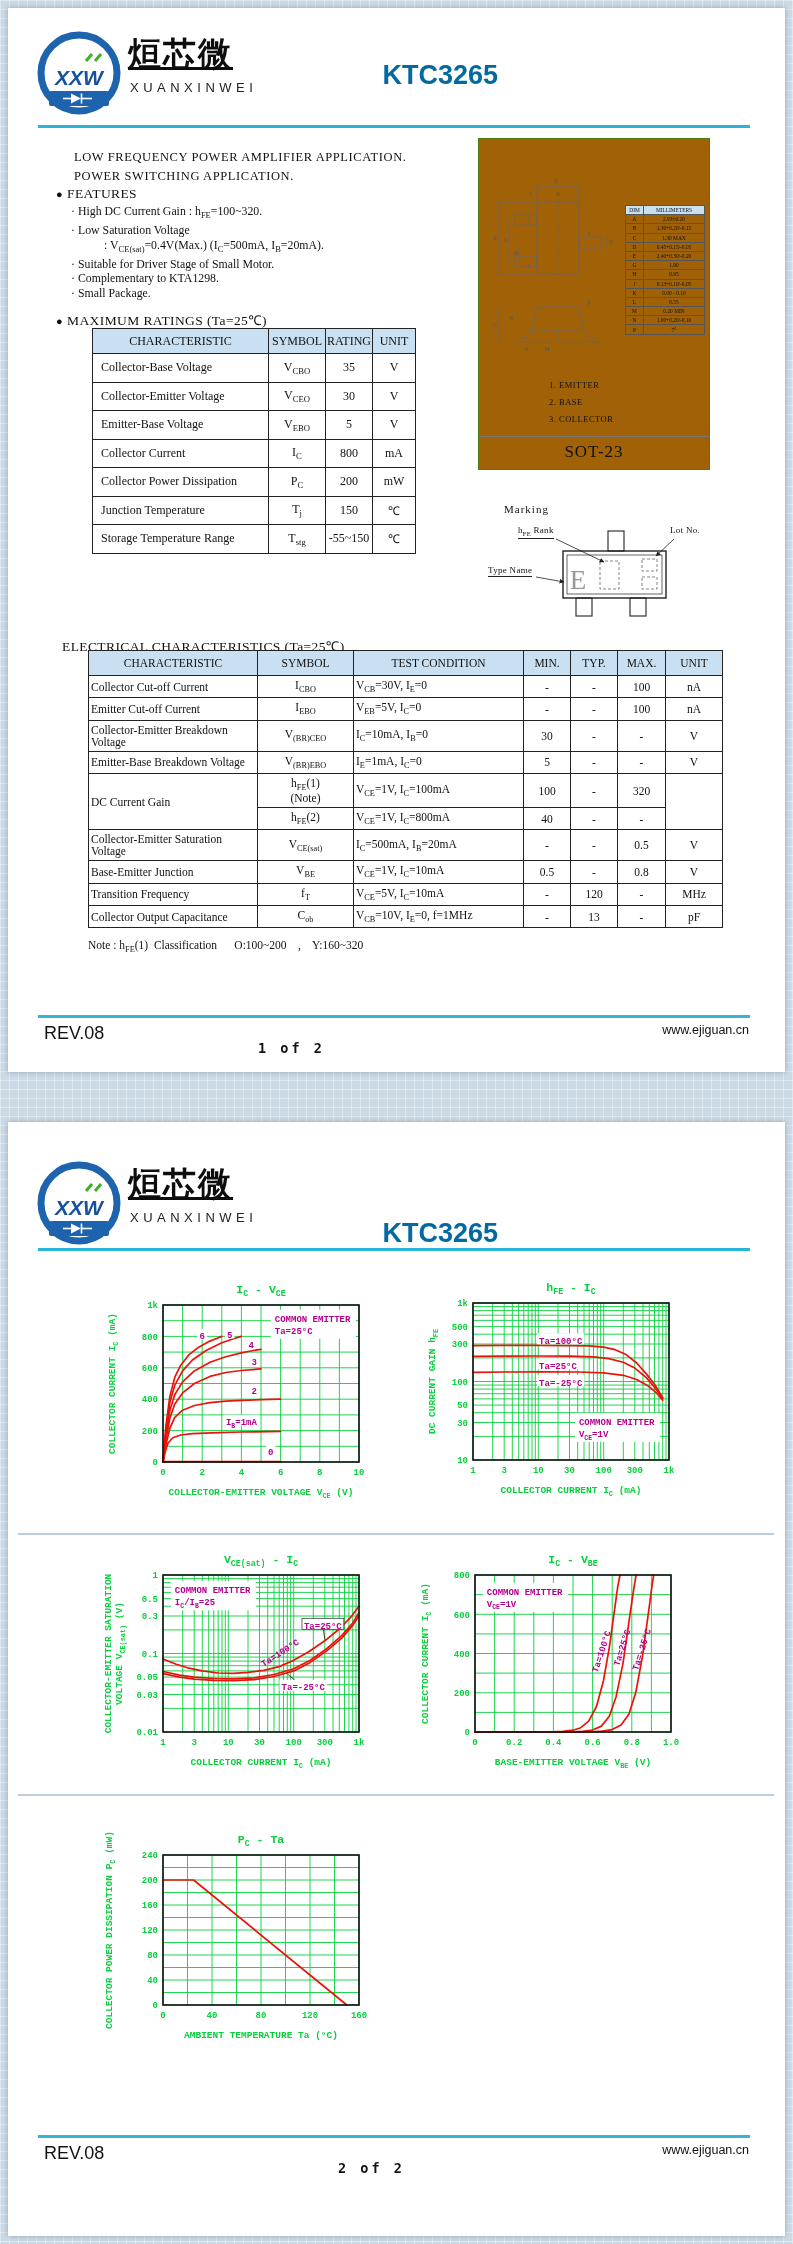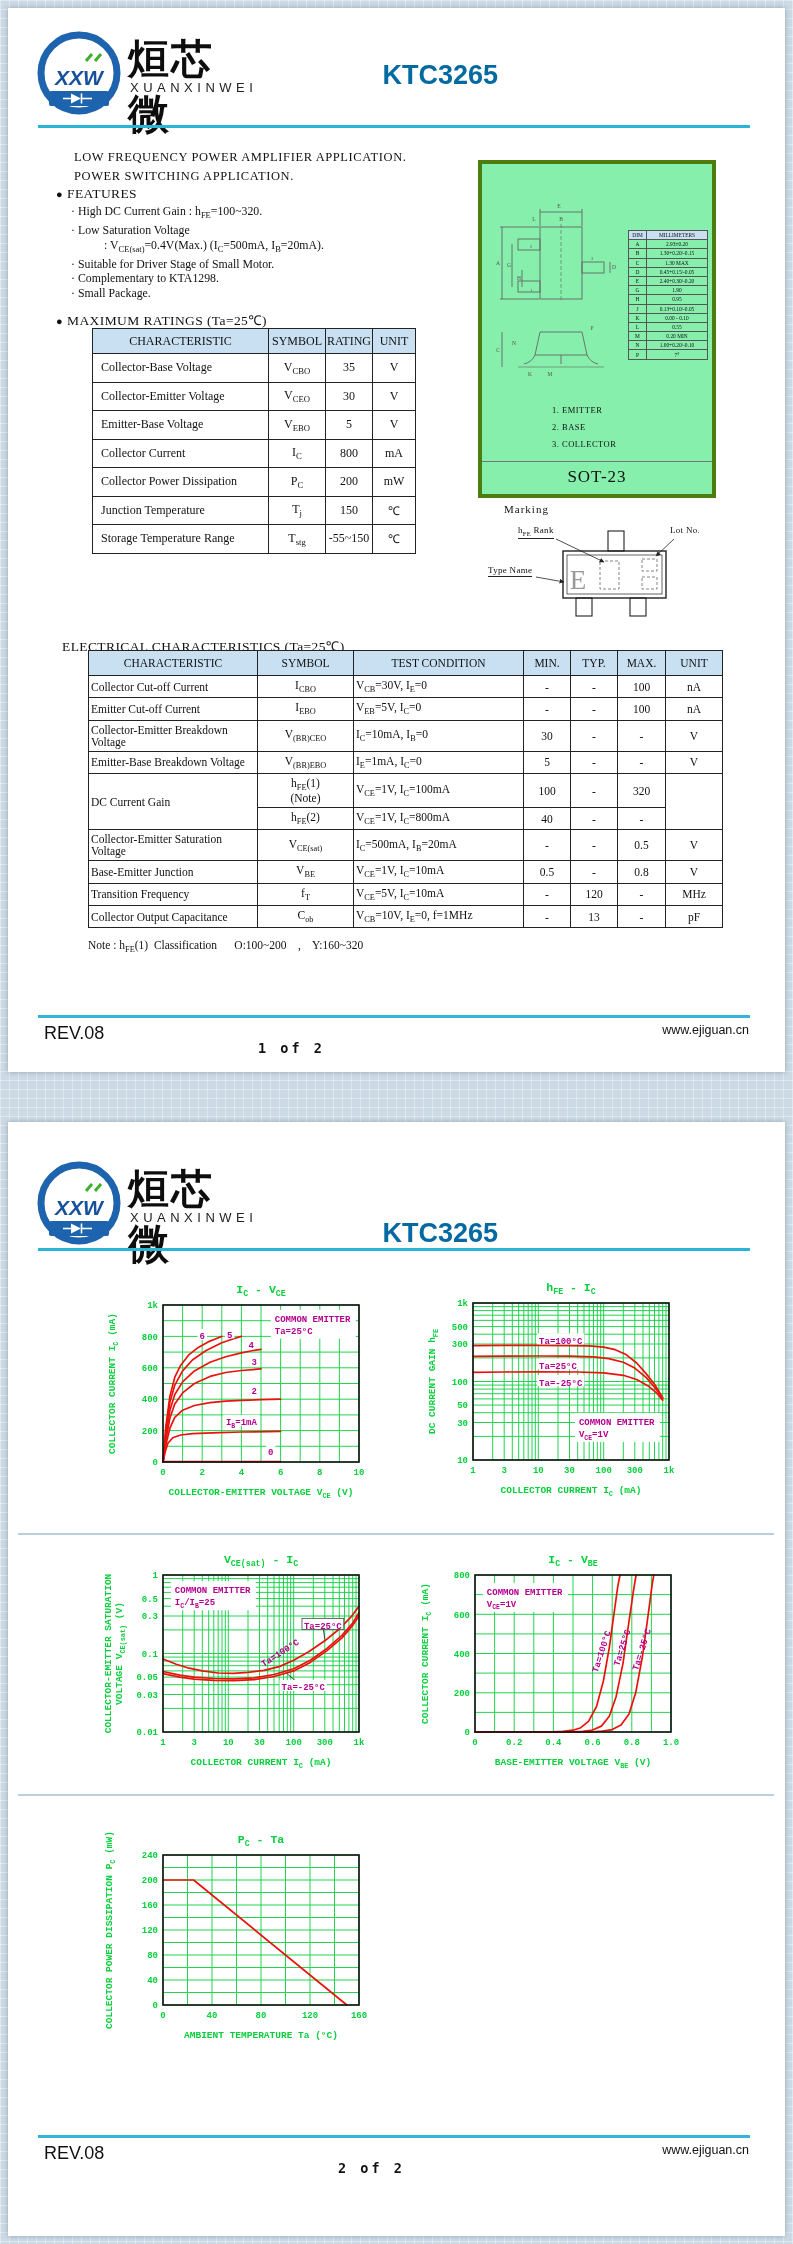--- a/index.html
+++ b/index.html
@@ -7,21 +7,21 @@
        background-color:#ccdae5;
        background-image:linear-gradient(rgba(255,255,255,.35) 1px,transparent 1px),
                         linear-gradient(90deg,rgba(255,255,255,.35) 1px,transparent 1px);
        background-size:9px 9px;
        font-family:"Liberation Serif",serif;color:#111;}
   .page{position:absolute;left:8px;width:777px;background:#fff;box-shadow:0 0 5px rgba(40,60,80,.35);}
   #page1{top:8px;height:1064px;}
   #page2{top:1122px;height:1114px;}
   
   .logo{position:absolute;width:220px;height:92px;}
-  .logo .cname{position:absolute;left:92px;top:4px;font-family:"Liberation Sans",sans-serif;font-weight:bold;font-size:41px;letter-spacing:2px;color:#0d0d0d;}
+  .logo .cname{position:absolute;left:92px;top:4px;font-family:"Liberation Sans",sans-serif;font-weight:bold;font-size:33px;letter-spacing:2px;color:#0d0d0d;text-decoration:underline;}
   .logo .latin{position:absolute;left:94px;top:52px;font-family:"Liberation Sans",sans-serif;font-size:13px;letter-spacing:4.5px;color:#222;}
   .partnum{position:absolute;left:290px;width:200px;text-align:right;font-family:"Liberation Sans",sans-serif;font-weight:bold;font-size:27px;color:#0369a1;}
   .rule{position:absolute;left:30px;width:712px;height:3px;background:#2ab5d8;}
   
   .apps{position:absolute;left:66px;top:140px;font-size:12.5px;line-height:19px;letter-spacing:.6px;}
   .sechead{position:absolute;font-size:13.5px;letter-spacing:.4px;}
   .sechead .bullet{font-size:11px;margin-right:4px;}
   .features{position:absolute;left:60px;top:196px;font-size:11.8px;line-height:14.6px;}
   .fi .fb{display:inline-block;width:10px;text-align:center;}
   .fi2{padding-left:26px;text-align:right;}
@@ -32,21 +32,21 @@
   .t .hd{background:#c8e0f2;}
   .t .tL{text-align:left;padding-left:8px;}
   #rattab{position:absolute;left:84px;top:320px;width:323px;font-size:12px;border:1.5px solid #111;}
   #rattab td{height:25.5px;}
   #rattab th{height:22px;}
   #electab{position:absolute;left:80px;top:642px;width:634px;font-size:11.5px;border:1.5px solid #111;}
   #electab td{padding:3px 2px;}
   #electab th{height:22px;}
   .note{position:absolute;left:80px;top:931px;font-size:11.5px;white-space:pre;}
   
-  .pkgbox{position:absolute;left:470px;top:152px;width:230px;height:330px;border:4px solid #4d7c0f;background:#86efac;}
+  .pkgbox{position:absolute;left:470px;top:130px;width:230px;height:330px;border:1px solid #4d7c0f;background:#a16207;}
   #dimtab{position:absolute;left:146px;top:66px;width:79px;font-size:5.4px;border:1px solid #333;}
   #dimtab td,#dimtab th{border:1px solid #555;height:8.2px;padding:0;}
   .pins{position:absolute;left:70px;top:238px;font-size:8.5px;line-height:17px;letter-spacing:.5px;}
   .pkgdiv{position:absolute;left:0;top:297px;width:100%;border-top:1px solid #777;}
   .pkgname{position:absolute;left:0;top:303px;width:100%;text-align:center;font-size:17px;letter-spacing:1px;}
   
   .marking{position:absolute;left:470px;top:487px;width:276px;height:134px;}
   .marking .mtitle{position:absolute;left:26px;top:8px;font-size:11px;letter-spacing:1px;}
   .mlab{position:absolute;font-size:9px;letter-spacing:.3px;}
   .mlab.u{border-bottom:1px solid #222;padding-bottom:1px;}

